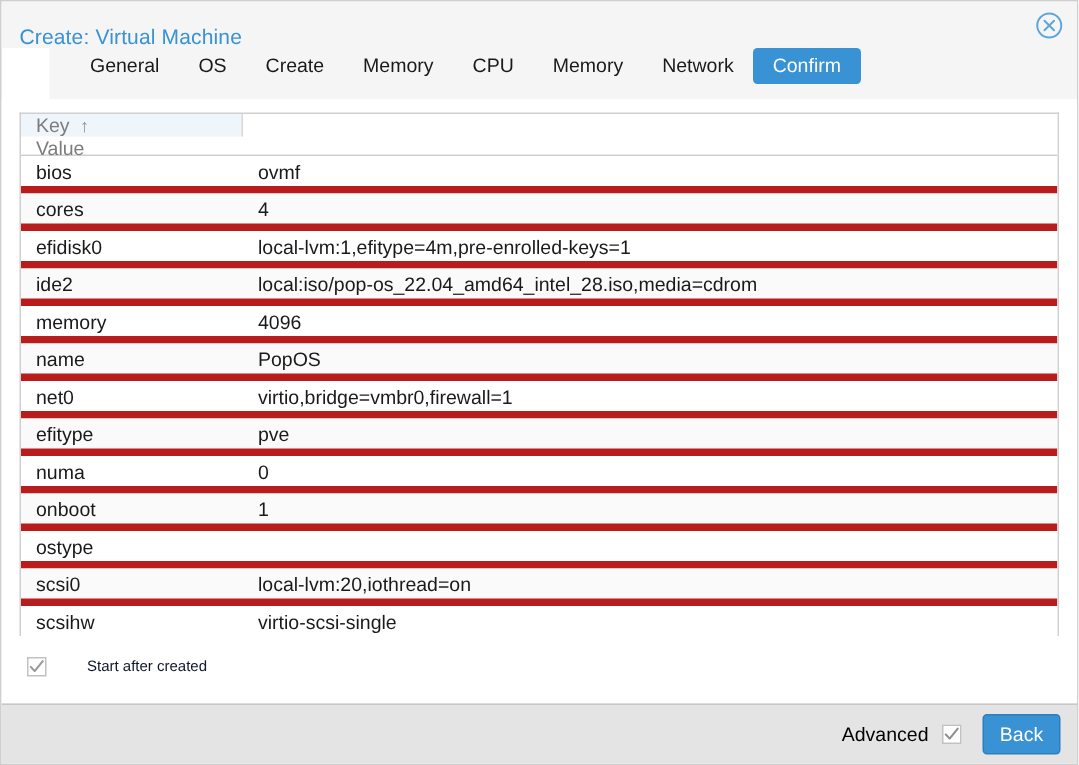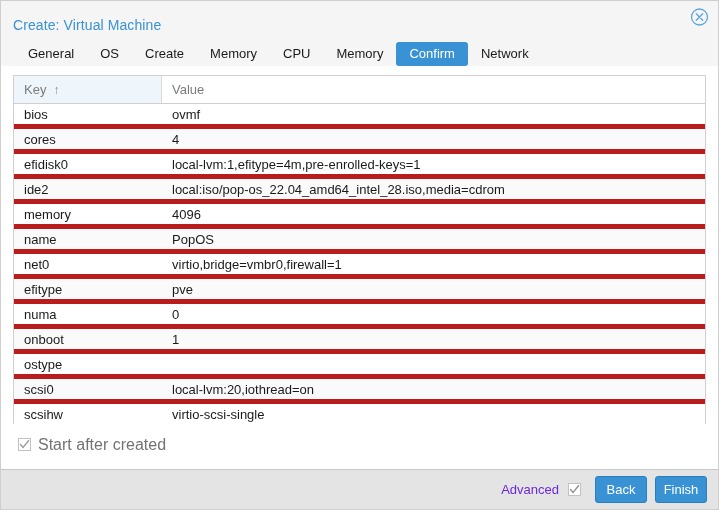--- a/index.html
+++ b/index.html
@@ -20,21 +20,21 @@
     flex-direction: column;
     overflow: hidden;
   }
 
   
   #titlebar {
     height: 31px;
     min-height: 31px;
     background: #f5f5f5;
     display: flex;
-    align-items: center;
+    align-items: flex-end;
     padding: 16px 10px 0 12px;
     position: relative;
   }
   #title-text {
     color: #3892d4;
     font-size: 14px;
     letter-spacing: 0.1px;
   }
   #close-btn {
     position: absolute;
@@ -47,23 +47,24 @@
     align-items: center;
     justify-content: center;
   }
 
   
   #tabstrip {
     height: 34px;
     min-height: 34px;
     background: #f5f5f5;
     display: flex;
-    align-items: flex-end;
+    align-items: flex-start;
     padding: 0 0 0 14px;
     gap: 0;
+    margin-left: 32px;
   }
   .tab {
     font-size: 13px;
     color: #1a1a1a;
     padding: 4px 13px;
     border-radius: 3px;
     cursor: pointer;
     white-space: nowrap;
     line-height: 16px;
   }
@@ -92,20 +93,21 @@
     display: flex;
     flex-direction: column;
   }
 
   #grid-header {
     display: flex;
     height: 28px;
     min-height: 28px;
     border-bottom: 1px solid #d0d0d0;
     background: #ffffff;
+    flex-direction: column;
   }
   .hcell {
     font-size: 13px;
     color: #7c7c7c;
     display: flex;
     align-items: center;
     padding: 0 10px;
     cursor: pointer;
     user-select: none;
   }
@@ -152,22 +154,23 @@
 
   
   #startrow {
     display: flex;
     align-items: center;
     gap: 7px;
     padding: 9px 0 0 5px;
     height: 32px;
   }
   #start-label {
-    font-size: 16px;
-    color: #737373;
+    font-size: 10px;
+    color: #0f172a;
+    margin-left: 20px;
   }
 
   .chk {
     width: 13px; height: 13px;
     border: 1px solid #c2c2c2;
     background: #ffffff;
     display: flex;
     align-items: center;
     justify-content: center;
     cursor: pointer;
@@ -182,21 +185,21 @@
     background: #e4e4e4;
     border-top: 1px solid #c8c8c8;
     display: flex;
     align-items: center;
     justify-content: flex-end;
     padding: 0 11px;
     gap: 8px;
   }
   #advanced-label {
     font-size: 13px;
-    color: #6d28d9;
+    color: #000000;
     margin-right: 1px;
   }
   .btn {
     background: #3892d4;
     border: 1px solid #2b7fbd;
     color: #ffffff;
     font-size: 13px;
     font-family: "Liberation Sans", sans-serif;
     border-radius: 3px;
     padding: 5px 0;
@@ -222,22 +225,22 @@
     </span>
   </div>
 
   <div id="tabstrip">
     <div class="tab">General</div>
     <div class="tab">OS</div>
     <div class="tab">Create</div>
     <div class="tab">Memory</div>
     <div class="tab">CPU</div>
     <div class="tab">Memory</div>
+    <div class="tab">Network</div>
     <div class="tab active">Confirm</div>
-    <div class="tab">Network</div>
   </div>
 
   <div id="body">
 
     <div id="grid">
       <div id="grid-header">
         <div class="hcell key">
           <span>Key</span>
           <span class="sort-arrow">↑</span>
         </div>
@@ -312,16 +315,15 @@
   </div>
 
   <div id="footer">
     <span id="advanced-label">Advanced</span>
     <span class="chk" id="advanced-chk">
       <svg width="11" height="11" viewBox="0 0 11 11" aria-hidden="true">
         <path d="M1.5 5.6 L4.1 8.4 L9.5 1.8" fill="none" stroke="#8f8f8f" stroke-width="1.4" stroke-linecap="round" stroke-linejoin="round"></path>
       </svg>
     </span>
     <button class="btn">Back</button>
-    <button class="btn">Finish</button>
   </div>
 
 </div>
 
 </body></html>

